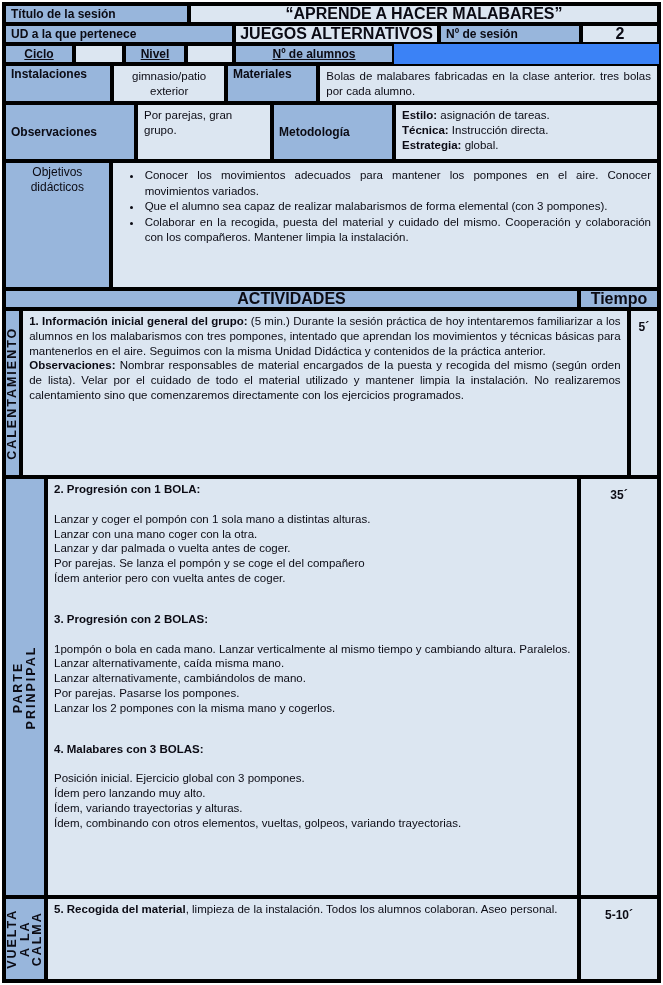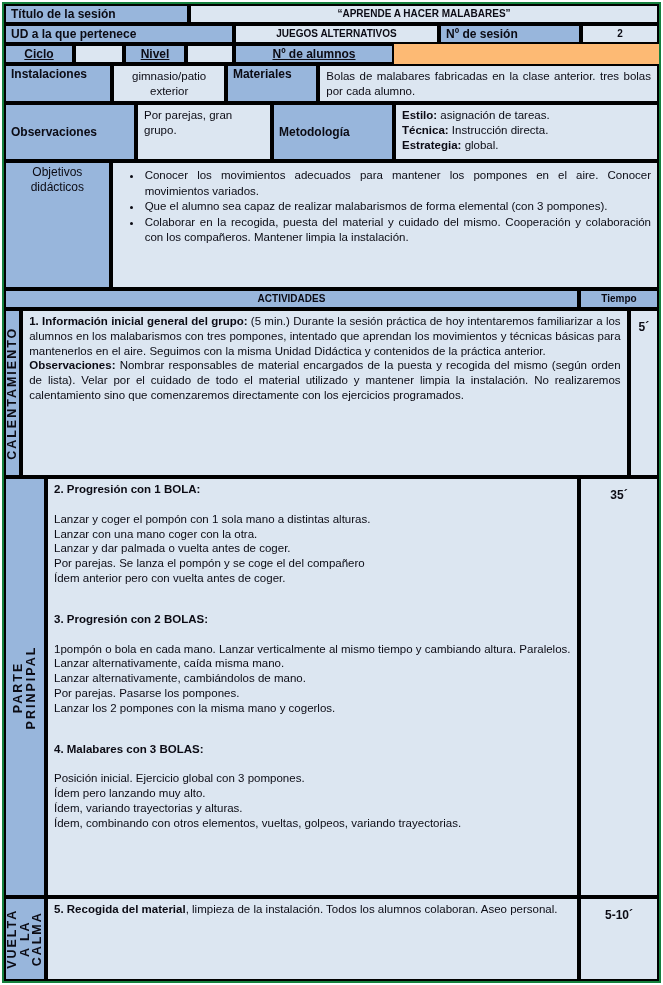--- a/index.html
+++ b/index.html
@@ -4,38 +4,38 @@
 <style>
   * { box-sizing: border-box; margin: 0; padding: 0; }
   html, body { background: #ffffff; }
   body {
     width: 663px; height: 985px;
     font-family: "Liberation Sans", "DejaVu Sans", sans-serif;
     color: #0b0b14;
   }
   .page {
     width: 659px; height: 981px; margin: 2px;
-    border: 2px solid #15803d;
-    background: #fdba74;
+    border: 2px solid #000000;
+    background: #3b82f6;
   }
   .row { display: flex; width: 100%; }
   .c {
     border: 2px solid #000;
     height: 100%;
     overflow: hidden;
     font-size: 11.5px;
     line-height: 14.8px;
   }
   .blue  { background: #98b6dc; }
   .light { background: #dce6f1; }
   .lbl   { font-weight: bold; font-size: 12px; padding: 1px 5px; }
   .vmid  { display: flex; align-items: center; }
   .hmid  { display: flex; align-items: center; justify-content: center; text-align: center; }
   .bold  { font-weight: bold; }
-  .fz12  { font-size: 10px; }
+  .fz12  { font-size: 16px; }
   .flex1 { flex: 1 1 auto; }
   .pad   { padding: 3px 6px; }
   .just .para { text-align: justify; }
   .para b { font-weight: bold; }
   .mt1 { margin-top: 15px; }
   .mt2 { margin-top: 26px; }
   ul.obj { margin: 2px 0 0 0; padding-left: 24px; }
   ul.obj li { text-align: justify; line-height: 15.5px; padding-left: 2px; }
   .vcell { display: flex; align-items: center; justify-content: center; }
   .vtext {

